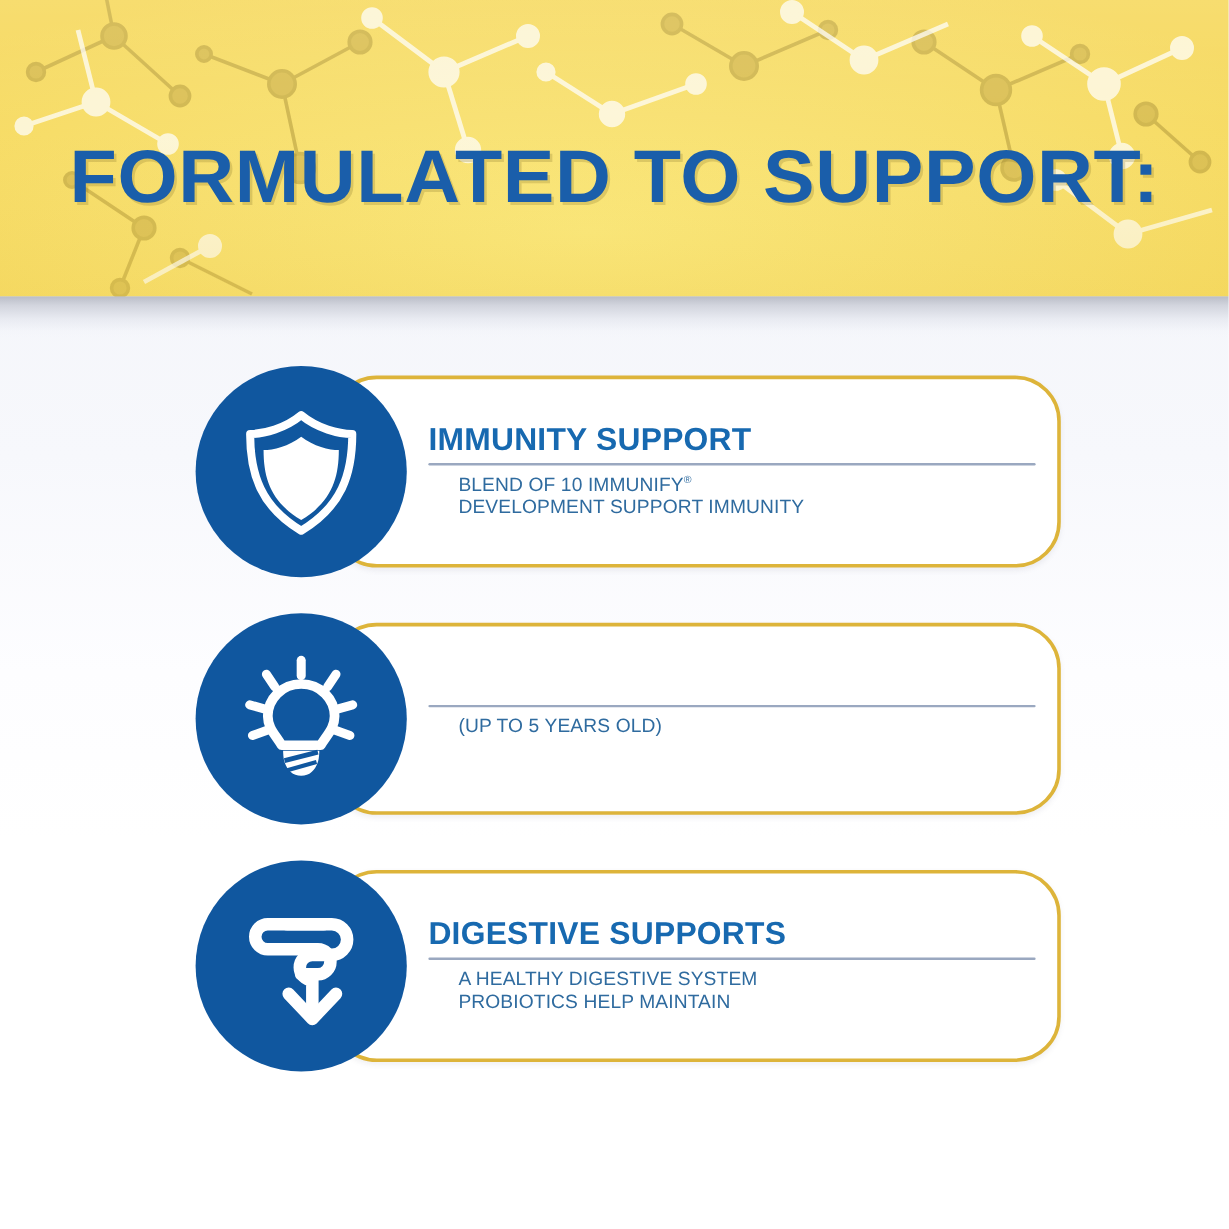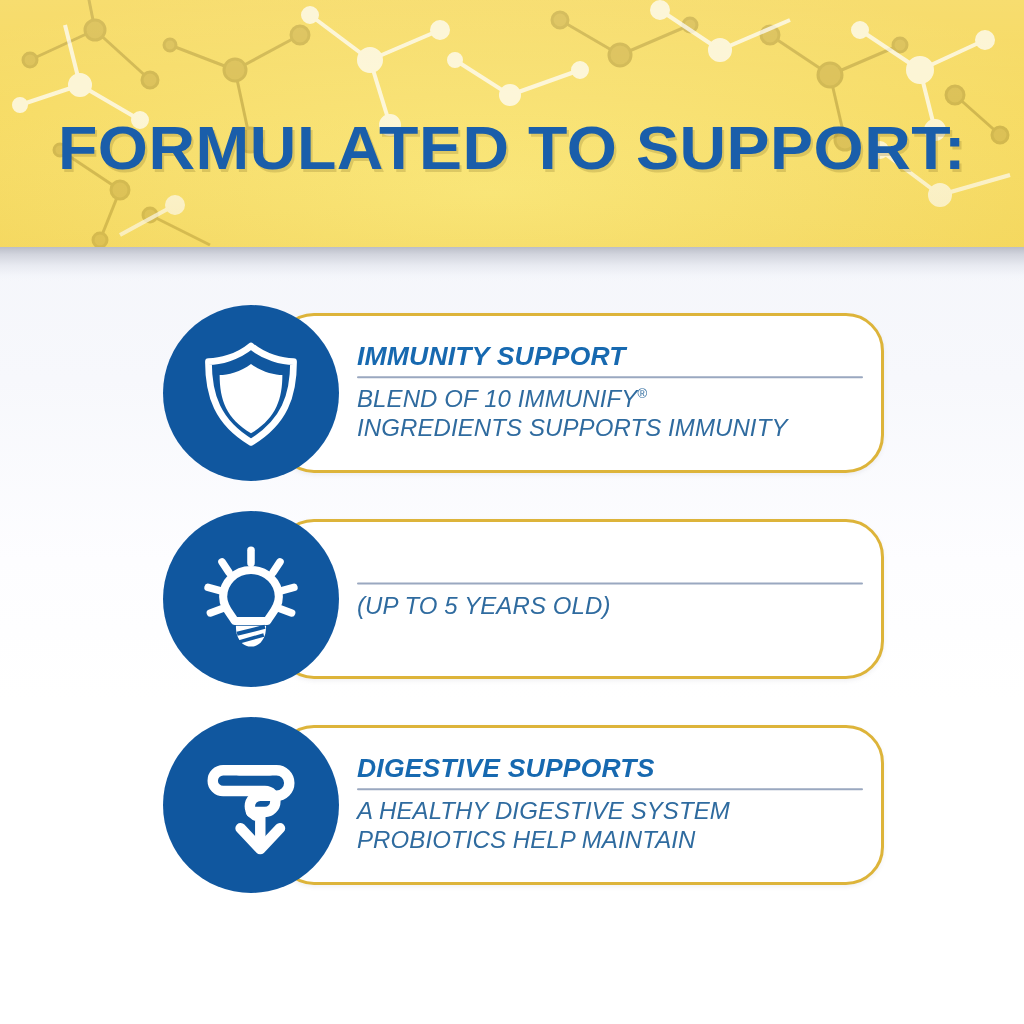--- a/index.html
+++ b/index.html
@@ -85,21 +85,20 @@
     white-space: nowrap;
     transform: scaleX(1.04);
   }
 
   
   .cards {
     position: absolute;
     top: 305px;
     left: 0;
     width: 1024px;
-    font-style: italic;
   }
   .card-row {
     position: relative;
     height: 176px;
     margin-bottom: 30px;
   }
   .card {
     position: absolute;
     left: 276px;
     top: 8px;
@@ -127,25 +126,26 @@
     white-space: nowrap;
   }
   .card-rule {
     margin-top: 5px;
     margin-bottom: 7px;
     height: 2px;
     background: #9aa8c0;
     border-radius: 1px;
   }
   .card-desc {
-    font-size: 24px;
+    font-size: 16px;
     color: #2f6b9f;
     line-height: 1.2;
     letter-spacing: 0.1px;
     white-space: nowrap;
+    margin-left: 25px;
   }
   .card-desc sup {
     font-size: 0.55em;
     vertical-align: super;
     line-height: 0;
   }
 
   
   .icon-circle {
     position: absolute;
@@ -252,21 +252,21 @@
   <div class="banner-shadow"></div>
 
   <div class="cards">
 
     <div class="card-row">
       <div class="card">
         <div class="card-inner">
           <div class="card-title">IMMUNITY SUPPORT</div>
           <div class="card-rule"></div>
           <div class="card-desc"><span>BLEND OF 10 IMMUNIFY</span><sup>®</sup></div>
-          <div class="card-desc">INGREDIENTS SUPPORTS IMMUNITY</div>
+          <div class="card-desc">DEVELOPMENT SUPPORT IMMUNITY</div>
         </div>
       </div>
       <div class="icon-circle">
         <svg width="112" height="112" viewBox="0 0 100 100" aria-hidden="true">
           <path d="M50 8 C38 18 22 22 12 22 C12 52 20 76 50 94 C80 76 88 52 88 22 C78 22 62 18 50 8 Z" fill="none" stroke="#ffffff" stroke-width="6" stroke-linejoin="round"></path>
           <path d="M50 24 C41 31 29 34 22 34 C22 56 28 73 50 86 C72 73 78 56 78 34 C71 34 59 31 50 24 Z" fill="#ffffff"></path>
         </svg>
       </div>
     </div>
 

